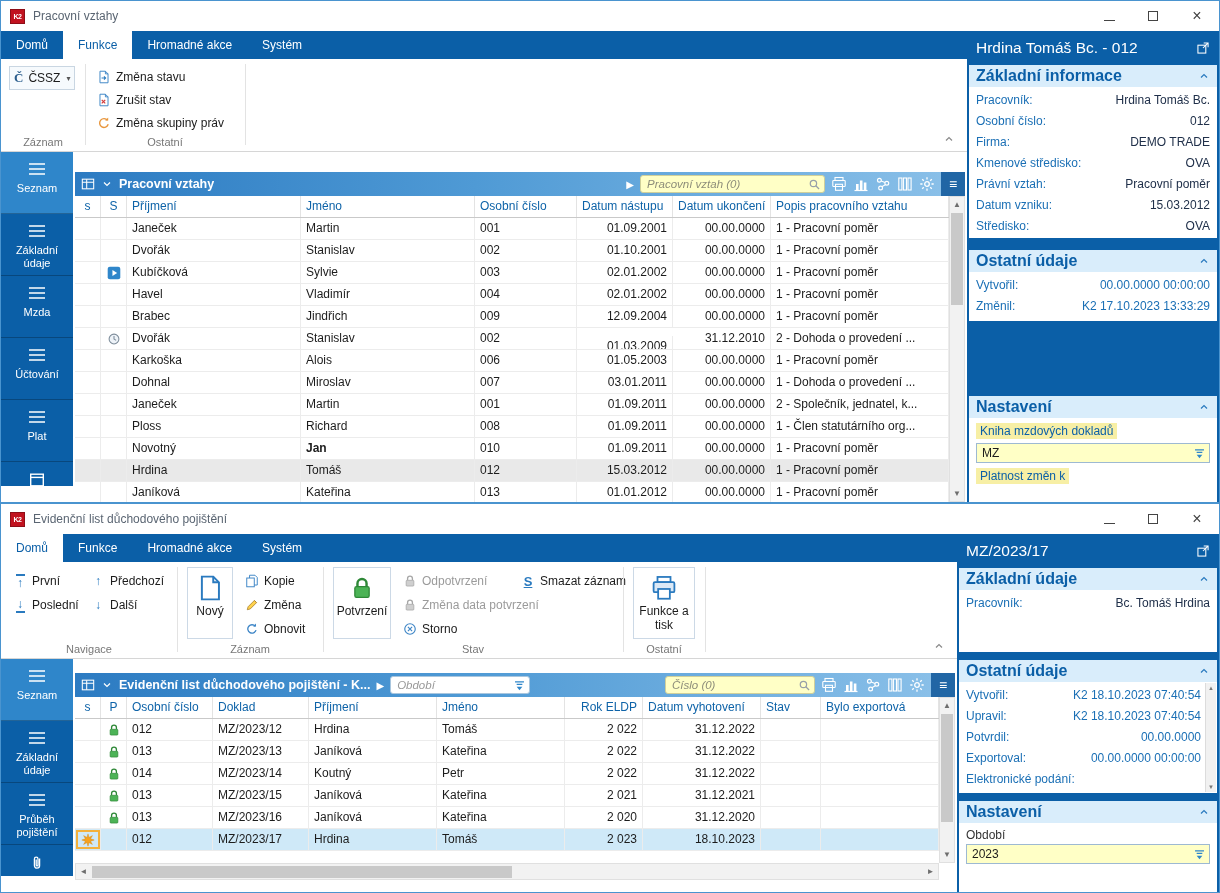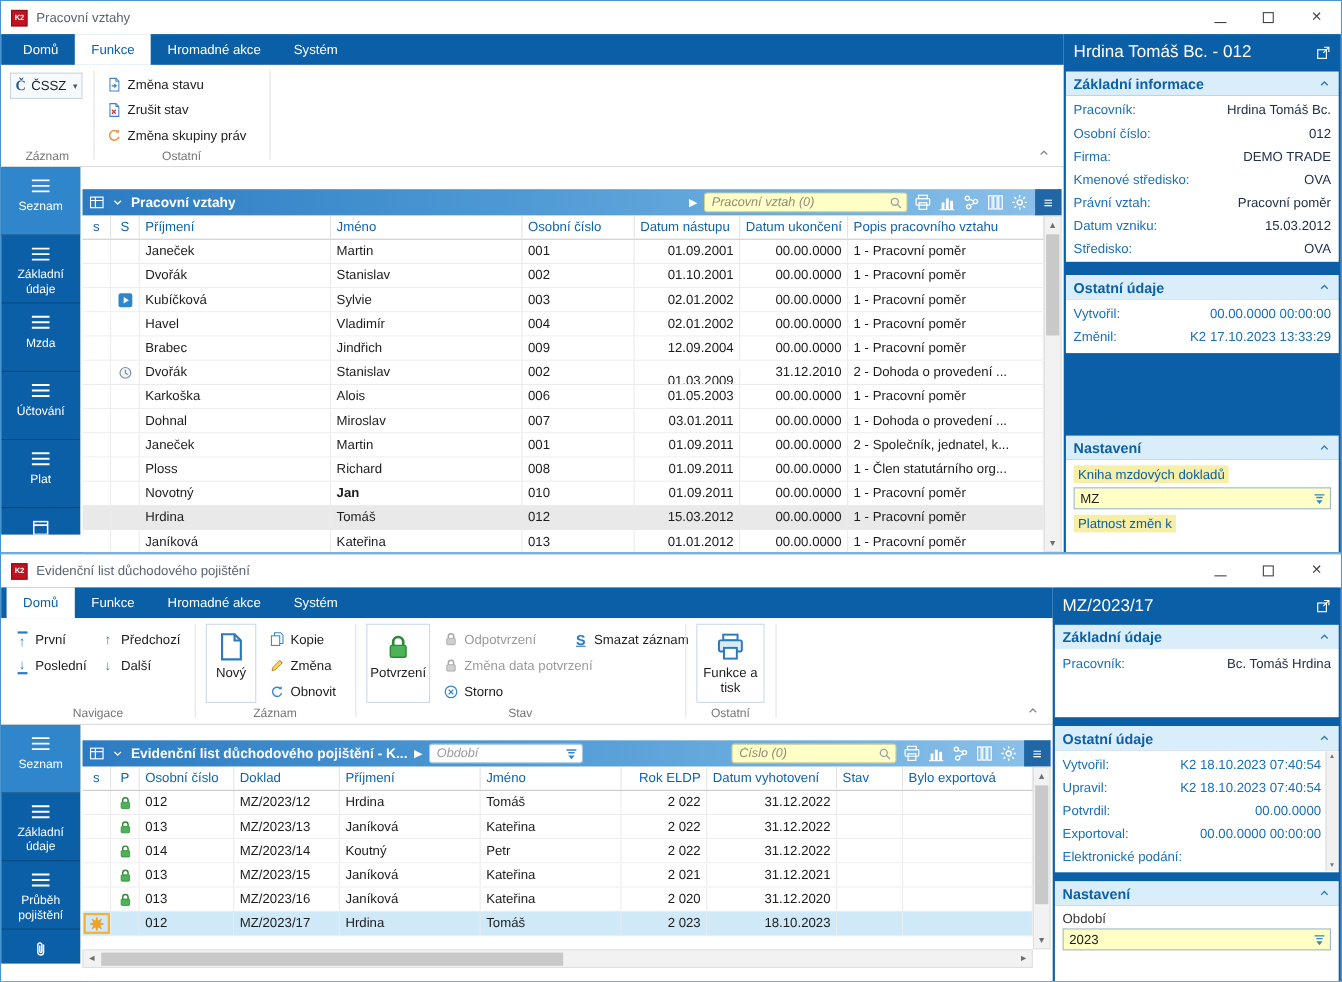--- a/index.html
+++ b/index.html
@@ -9,21 +9,21 @@
 #w1{top:0;height:503px}
 #w2{top:503px;height:390px}
 .titlebar{position:absolute;top:0;left:0;right:0;height:30px;display:flex;align-items:center;background:#fff}
 .appicon{width:15px;height:15px;margin:0 8px 0 9px;background:#c1121f;border:1px solid #8e0d17;color:#fff;font-size:7px;font-weight:bold;display:flex;align-items:center;justify-content:center;letter-spacing:-.5px;flex:none}
 .titletext{color:#5a6572;font-size:12px;white-space:nowrap}
 .wincontrols{margin-left:auto;display:flex;height:100%}
 .winbtn{width:44px;height:100%;display:flex;align-items:center;justify-content:center;color:#444}
 .ic-min{width:11px;height:1px;background:#444;display:block;margin-top:8px}
 .ic-max{width:10px;height:10px;border:1px solid #444;display:block}
 .ic-close{font-size:16px;line-height:1;color:#444}
-.rtabs{position:absolute;left:0;height:28px;background:#0b5fa7;display:flex;padding-left:5px}
+.rtabs{position:absolute;left:0;height:28px;background:#0b5fa7;display:flex;padding-left:0}
 .rtab{padding:0 15px;display:flex;align-items:center;color:#fff;font-size:12px;white-space:nowrap}
 .rtab.active{background:#fff;color:#0b5fa7}
 .ribbon{position:absolute;left:0;background:#fff;border-bottom:1px solid #d6d6d6}
 .rsep{position:absolute;top:5px;bottom:6px;width:1px;background:#e3e3e3}
 .rgrouplabel{position:absolute;bottom:3px;text-align:center;color:#777;font-size:11px}
 .rbtn{position:absolute;display:flex;align-items:center;gap:5px;height:22px;padding:0 4px;white-space:nowrap;color:#1c1c1c;font-size:12px}
 .rbtn.disabled{color:#9b9b9b}
 .rbig{position:absolute;display:flex;flex-direction:column;align-items:center;gap:4px;padding-top:7px;border:1px solid #ccd9e6;background:#fff;text-align:center;line-height:1.15;font-size:12px}
 .caret{font-size:8px;color:#555;margin-left:1px}
 .cssz-ic{color:#2a5d8c;font-weight:bold;font-size:13px;font-family:"Liberation Serif","DejaVu Serif",serif}
@@ -65,21 +65,21 @@
 .sbarrow{height:15px;width:100%;display:flex;align-items:center;justify-content:center;color:#6e6e6e;font-size:8px;flex:none}
 .vsb .thumb{width:12px;background:#c9c9c9;margin-top:1px;flex:none}
 .hsb{position:absolute;height:17px;background:#f2f2f2;border:1px solid #e0e0e0;display:flex;align-items:center}
 .hsb .sbarrow{width:15px;height:100%}
 .hsb .thumb{height:12px;background:#c9c9c9;margin-left:1px;flex:none}
 .rightpanel{position:absolute;background:#0b5fa7;display:flex;flex-direction:column;overflow:hidden;padding:0 2px}
 .ptitle{height:34px;flex:none;display:flex;align-items:center;padding:0 7px;color:#fff;font-size:15.5px;gap:6px}
 .ptitle .t{flex:1;white-space:nowrap;overflow:hidden}
 .psec{flex:none;display:flex;flex-direction:column;position:relative}
 .psec.grow{flex:1}
-.psec-h{height:22px;flex:none;background:#d9edfb;color:#0b5fa7;font-weight:bold;font-size:13px;display:flex;align-items:center;padding:0 7px;gap:4px}
+.psec-h{height:22px;flex:none;background:#d9edfb;color:#0b5fa7;font-weight:bold;font-size:16px;display:flex;align-items:center;padding:0 7px;gap:4px}
 .psec-h .t{flex:1;white-space:nowrap;overflow:hidden}
 .psec-c{background:#fff;padding:2px 7px;flex:none;position:relative}
 .psec.grow .psec-c{flex:1}
 .kv{display:flex;justify-content:space-between;align-items:center;height:21px;gap:6px}
 .kl{color:#1a6fb5;white-space:nowrap}
 .kvv{color:#20304a;white-space:nowrap;overflow:hidden}
 .kvv.accent{color:#1a6fb5}
 .pgap{flex:none}
 .chip{display:inline-block;background:#f7efa5;color:#0b5fa7;padding:1px 4px;margin:3px 0 2px;font-size:12px}
 .plabel{display:block;color:#333;margin:3px 0 2px}

